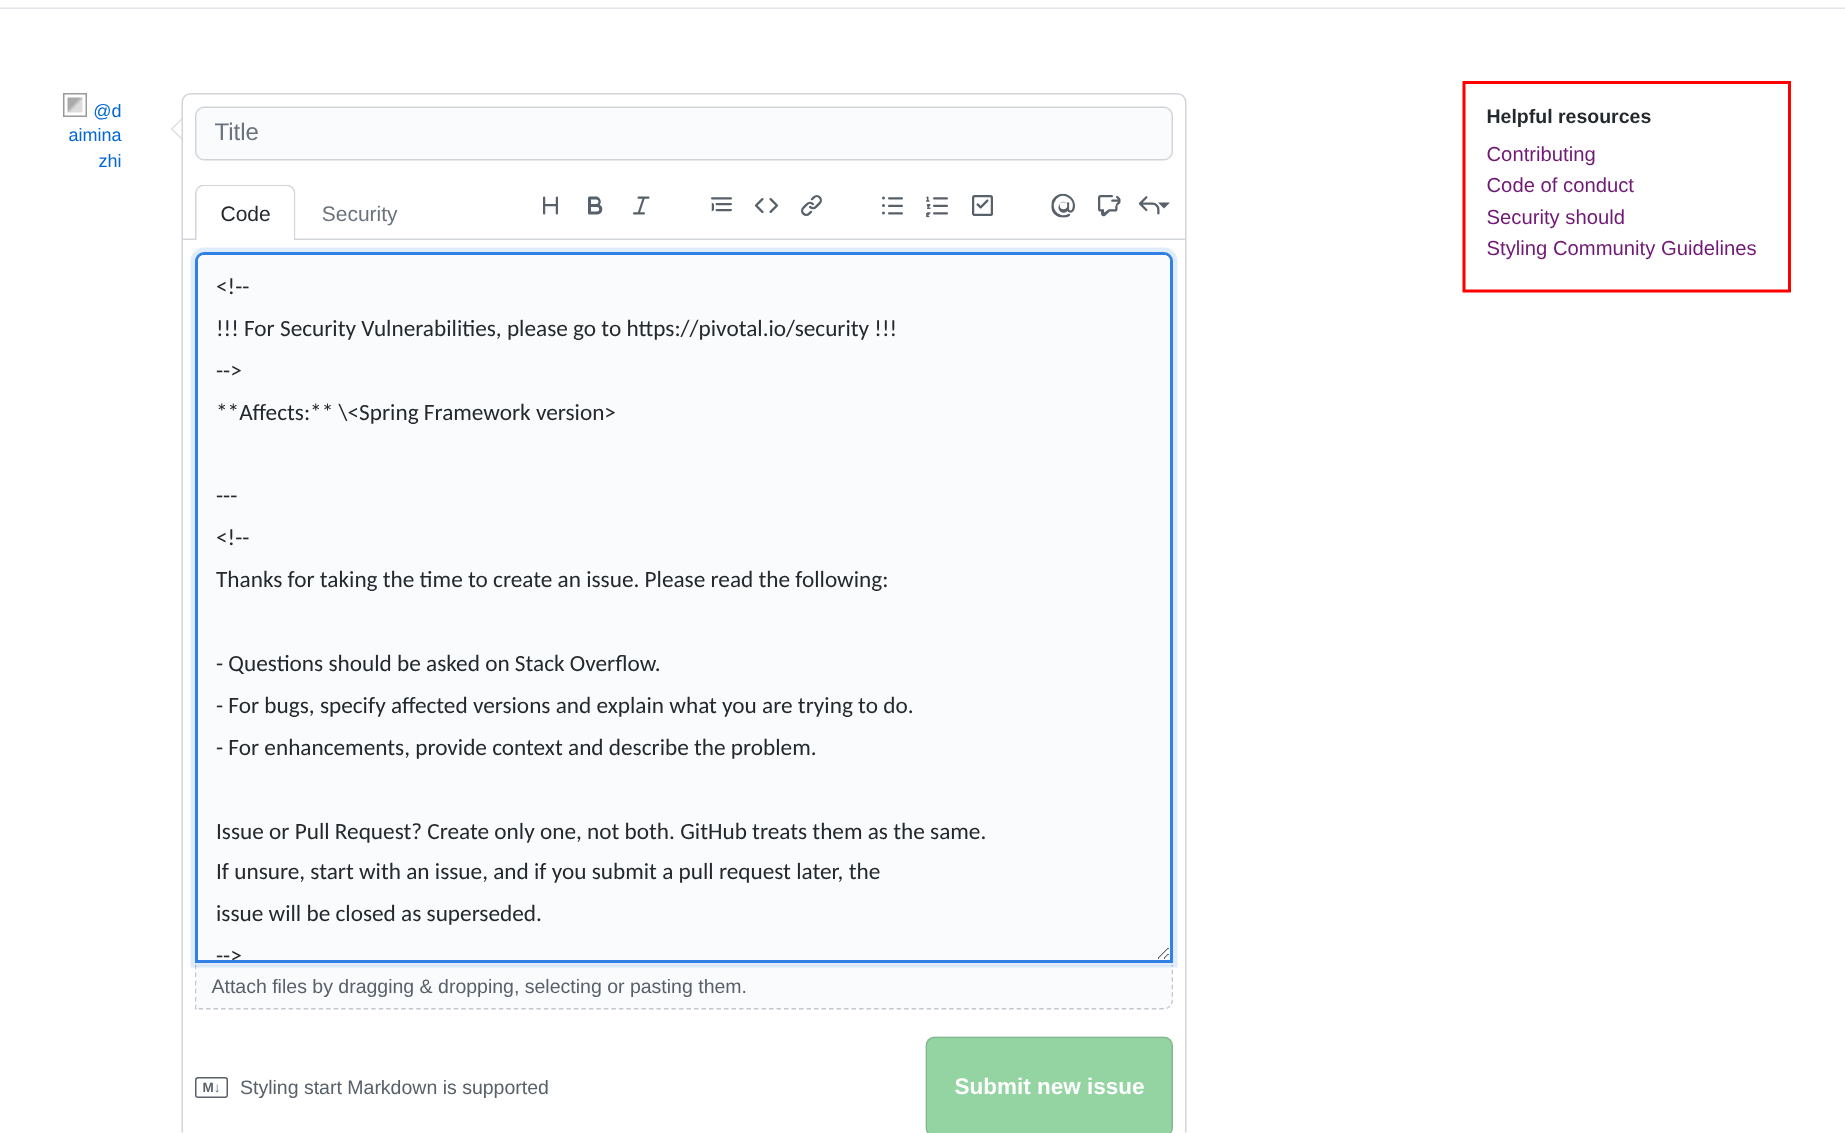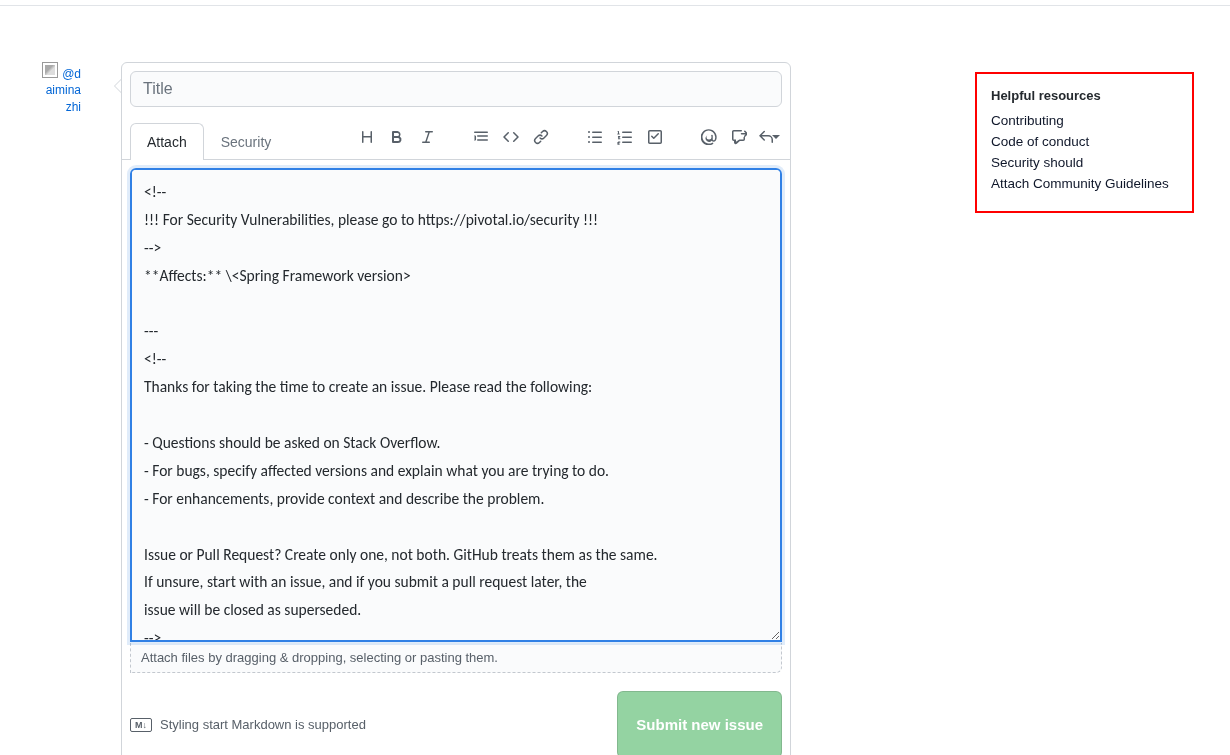--- a/index.html
+++ b/index.html
@@ -24,23 +24,23 @@
     .tool { width: 26px; height: 26px; display: inline-flex; align-items: center; justify-content: center; cursor: pointer; border-radius: 4px; }
     .tool svg { fill: #586069; }
     .tool-gap { width: 20px; }
     .body-wrap { padding: 8px; }
     .body-ta { width: 100%; height: 474px; padding: 8px 12px; font-family: -apple-system, Calibri, sans-serif; font-size: 15.5px; line-height: 1.8; border: 2px solid #3080e5; border-radius: 6px 6px 0 0; background: #fafbfc; color: #24292e; resize: vertical; outline: none; box-shadow: 0 0 0 3px rgba(3,102,214,0.12); overflow-y: scroll; }
     .attach { margin-top: -2px; padding: 7px 10px; font-size: 13px; color: #586069; border: 1px dashed #c3c8cf; border-top: none; border-radius: 0 0 6px 0; background: #fafbfc; }
     .footer { display: flex; align-items: center; justify-content: space-between; padding: 10px 8px; }
     .md-hint { display: flex; align-items: center; gap: 8px; font-size: 13px; color: #586069; }
     .md-badge { display: inline-flex; align-items: center; justify-content: center; width: 22px; height: 14px; border: 1.5px solid #586069; border-radius: 2px; font-size: 9px; font-weight: 700; color: #586069; }
     .submit-btn { padding: 24px 18px; font-size: 15px; font-weight: 600; color: #fff; background: #94d3a2; border: 1px solid rgba(27,31,35,0.15); border-radius: 6px; cursor: pointer; }
-    .sidebar { position: absolute; left: 975px; top: 72px; width: 219px; border: 2px solid #f00; padding: 14px; }
+    .sidebar { position: absolute; left: 975px; top: 54px; width: 219px; border: 2px solid #f00; padding: 14px; }
     .sidebar-title { font-size: 13px; font-weight: 600; color: #24292e; margin-bottom: 10px; }
-    .sidebar-link { display: block; font-size: 13.5px; color: #0f172a; text-decoration: none; margin-bottom: 6px; }
+    .sidebar-link { display: block; font-size: 13.5px; color: #701a75; text-decoration: none; margin-bottom: 6px; }
   </style>
 </head>
 <body>
 
 <div class="page">
   <div class="top-divider"></div>
 
   <div class="avatar-wrap">
     <span class="avatar-broken"></span>
     <span class="avatar-text">@daiminazhi</span>
@@ -48,21 +48,21 @@
 
   <div class="caret"></div>
 
   <div class="issue-box">
     <div class="title-input-wrap">
       <input class="title-input" placeholder="Title" style="">
     </div>
 
     <div class="tabs-toolbar">
       <div class="tabs">
-        <button class="tab active">Attach</button>
+        <button class="tab active">Code</button>
         <button class="tab">Security</button>
       </div>
       <div class="toolbar">
         <span class="tool">
             <svg width="16" height="16" viewBox="0 0 16 16">
               <path d="M3.75 2a.75.75 0 01.75.75V7h7V2.75a.75.75 0 011.5 0v10.5a.75.75 0 01-1.5 0V8.5h-7v4.75a.75.75 0 01-1.5 0V2.75A.75.75 0 013.75 2z"></path>
             </svg>
           </span>
         <span class="tool">
             <svg width="16" height="16" viewBox="0 0 16 16">
@@ -156,15 +156,15 @@
       </div>
       <button class="submit-btn">Submit new issue</button>
     </div>
   </div>
 
   <div class="sidebar">
     <div class="sidebar-title">Helpful resources</div>
     <a class="sidebar-link">Contributing</a>
     <a class="sidebar-link">Code of conduct</a>
     <a class="sidebar-link">Security should</a>
-    <a class="sidebar-link">Attach Community Guidelines</a>
+    <a class="sidebar-link">Styling Community Guidelines</a>
   </div>
 </div>
 
 </body></html>

